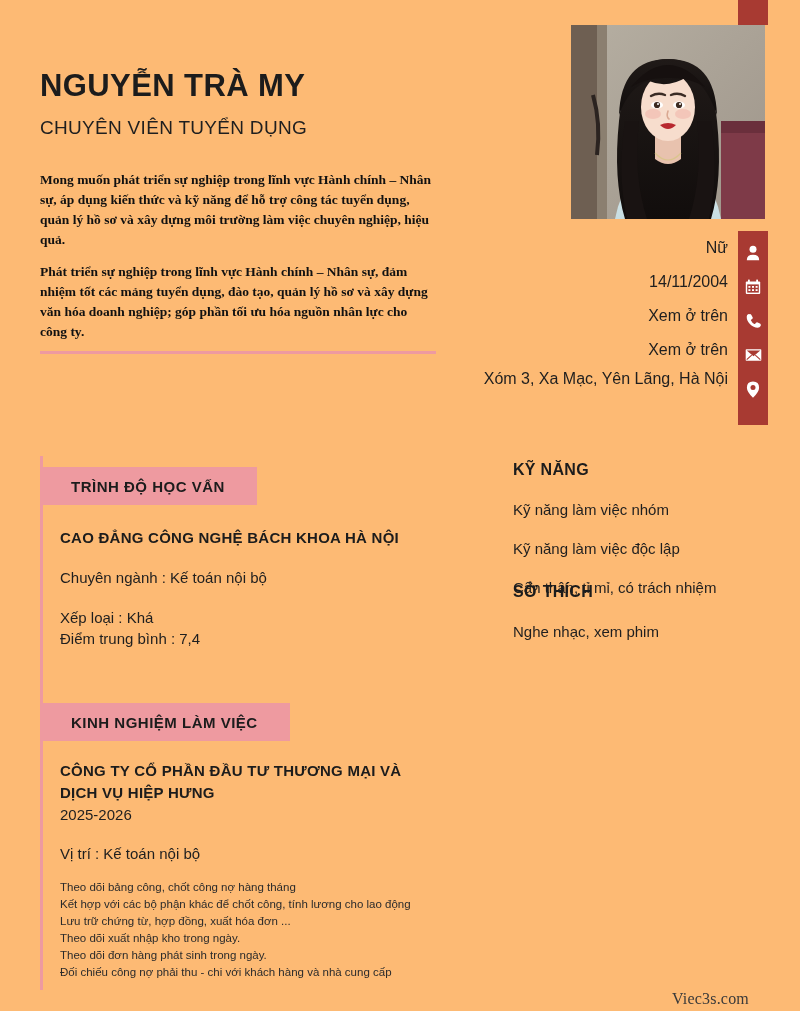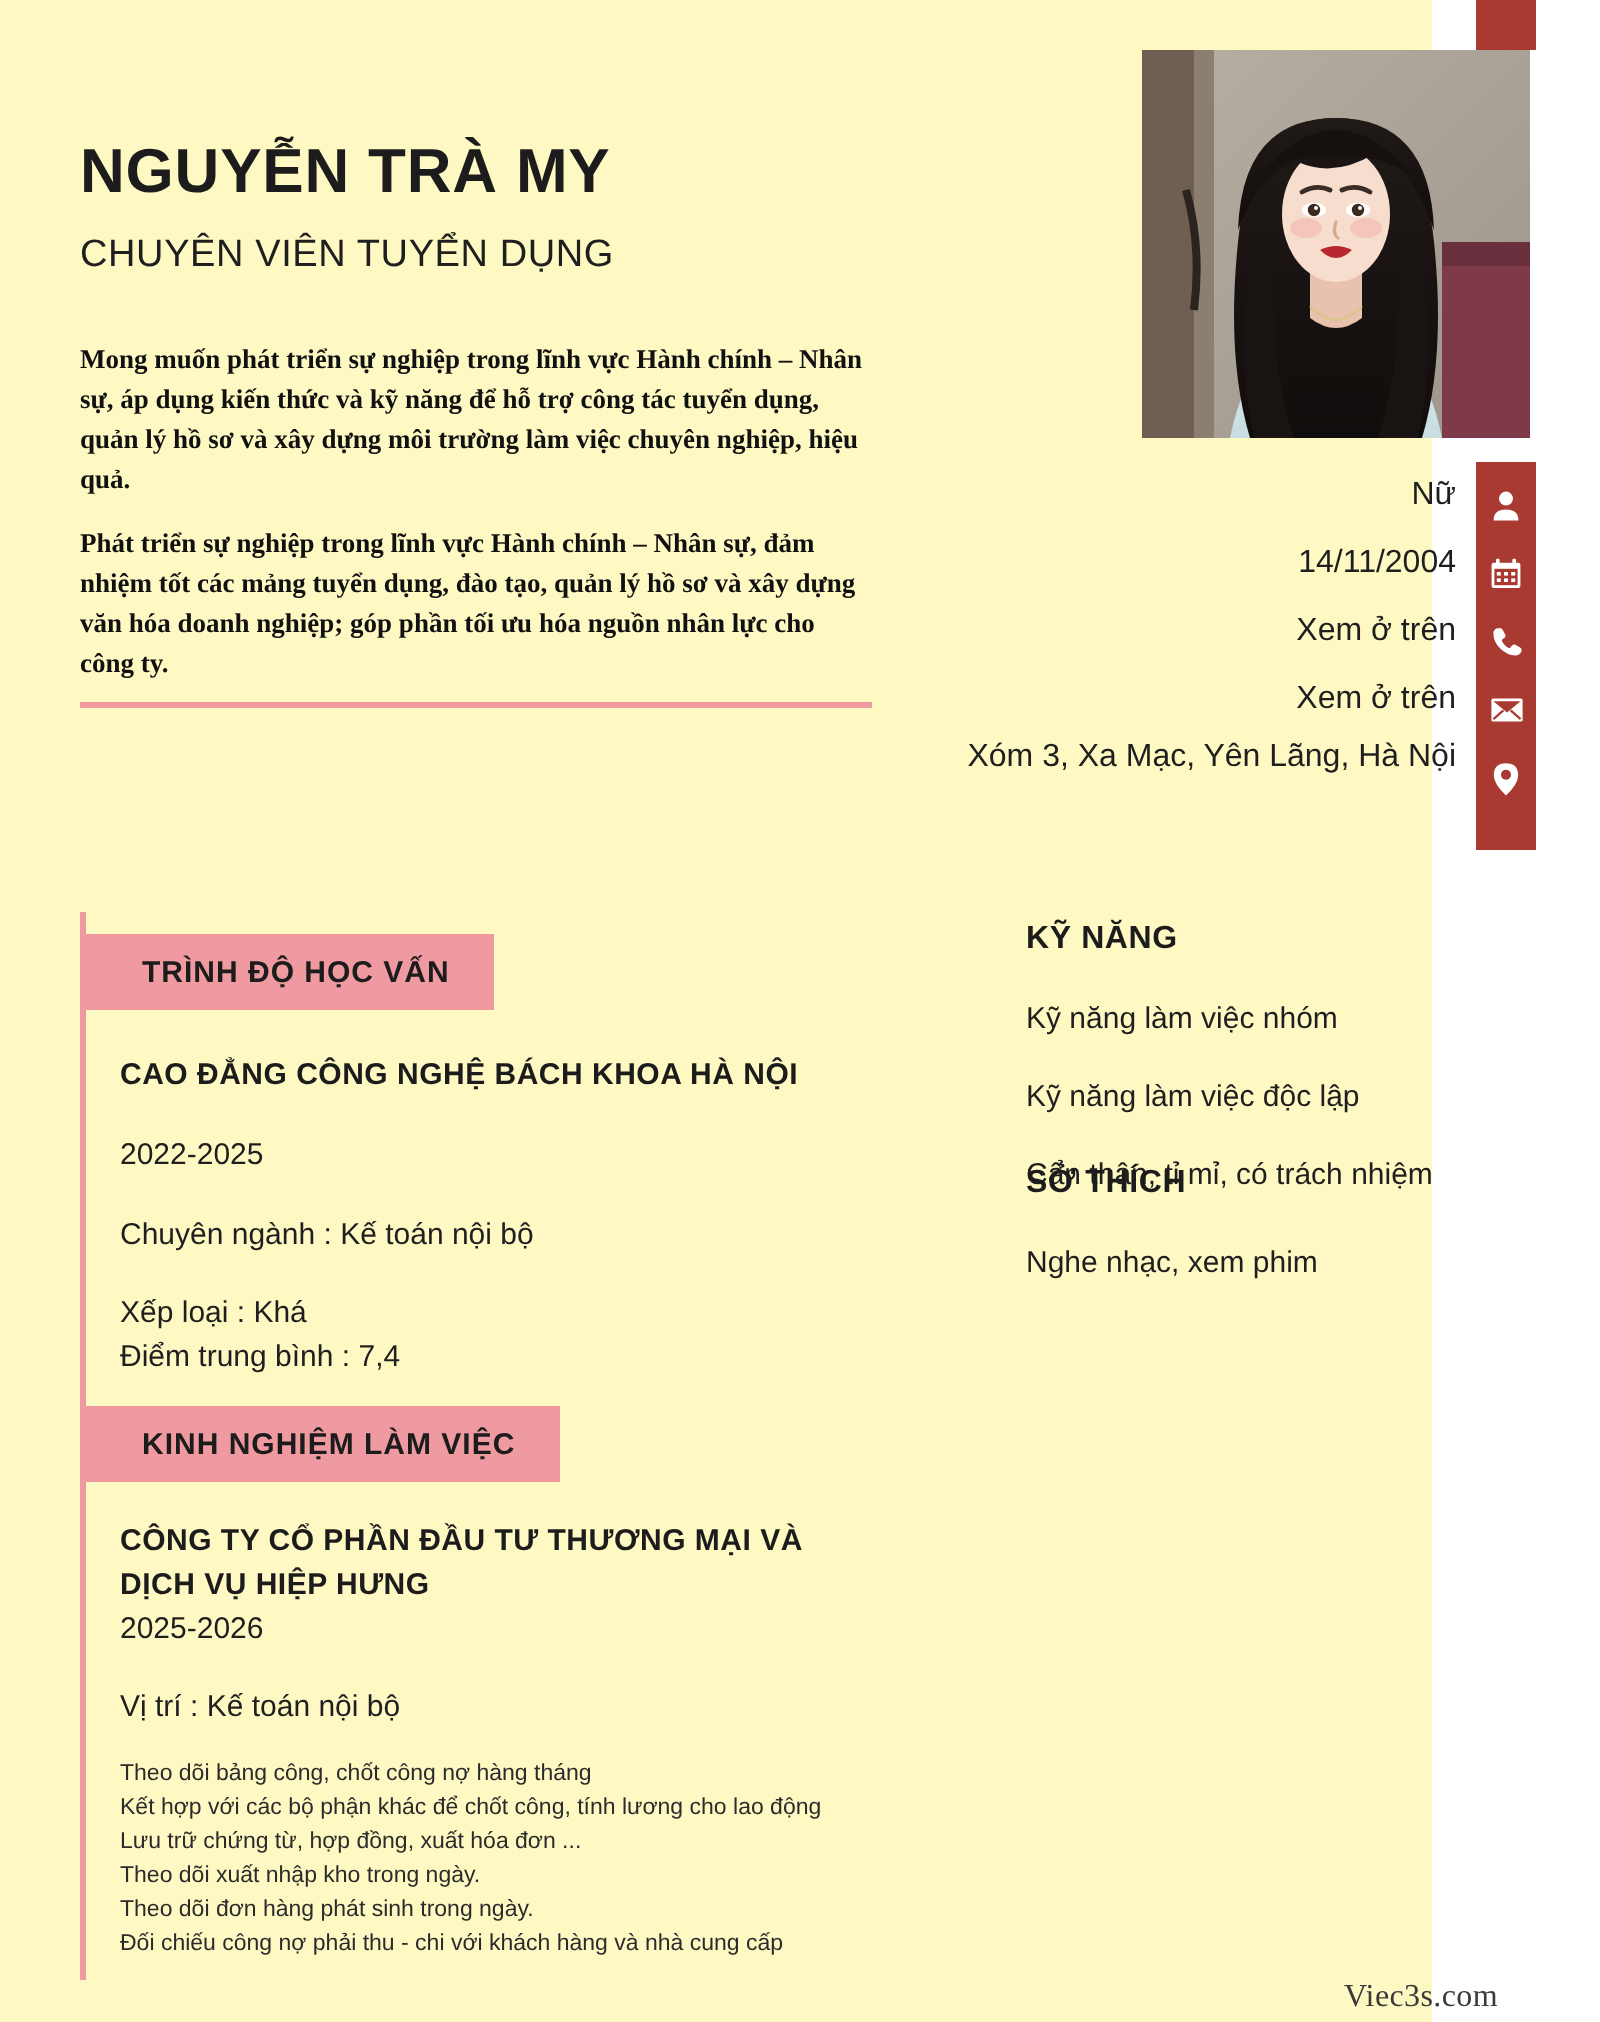--- a/index.html
+++ b/index.html
@@ -4,21 +4,21 @@
 <title>CV</title>
 <style>
   * { margin:0; padding:0; box-sizing:border-box; }
   html, body {
     width:800px; height:1011px;
     background:#ffffff;
     font-family:"Liberation Sans", sans-serif;
     color:#1c1c1c;
     overflow:hidden;
   }
-  .page { position:relative; width:716px; height:1011px; background:#fef9c3; }
+  .page { position:relative; width:800px; height:1011px; background:#fdba74; }
 
   
   .top-red-block {
     position:absolute; left:738px; top:0; width:30px; height:25px;
     background:#a83a32;
   }
 
   
   .photo-frame {
     position:absolute; left:571px; top:25px; width:194px; height:194px;
@@ -83,21 +83,21 @@
   
   .timeline-rail {
     position:absolute; left:40px; top:456px; width:3px; height:534px;
     background:#ee9aa0;
   }
 
   .section-badge {
     position:absolute; left:41px; height:38px;
     background:#ee9aa0;
     display:flex; align-items:center;
-    padding-left:30px; padding-right:22px;
+    padding-left:30px; padding-right:32px;
     font-size:15px; font-weight:bold; letter-spacing:0.5px; color:#1c1c1c;
     white-space:nowrap;
   }
   .badge-edu { top:467px; }
   .badge-exp { top:703px; }
 
   .block { position:absolute; left:60px; width:380px; }
 
   .entry-title {
     font-size:15px; font-weight:bold; letter-spacing:0.25px;
@@ -267,21 +267,20 @@
     <div class="contact-row tall">
       <span class="val">Xóm 3, Xa Mạc, Yên Lãng, Hà Nội</span>
     </div>
   </div>
 
   <div class="timeline-rail"></div>
 
   <div class="section-badge badge-edu">TRÌNH ĐỘ HỌC VẤN</div>
   <div class="block" style="top:527px;">
     <div class="entry-title">CAO ĐẲNG CÔNG NGHỆ BÁCH KHOA HÀ NỘI</div>
-    <div class="entry-line mt18">2022-2025</div>
     <div class="entry-line mt18">Chuyên ngành : Kế toán nội bộ</div>
     <div class="entry-line mt18">Xếp loại : Khá</div>
     <div class="entry-line">Điểm trung bình : 7,4</div>
   </div>
 
   <div class="section-badge badge-exp">KINH NGHIỆM LÀM VIỆC</div>
   <div class="block" style="top:760px;">
     <div class="entry-title">CÔNG TY CỔ PHẦN ĐẦU TƯ THƯƠNG MẠI VÀ DỊCH VỤ HIỆP HƯNG</div>
     <div class="entry-line mt16">2025-2026</div>
     <div class="entry-line mt18">Vị trí : Kế toán nội bộ</div>

